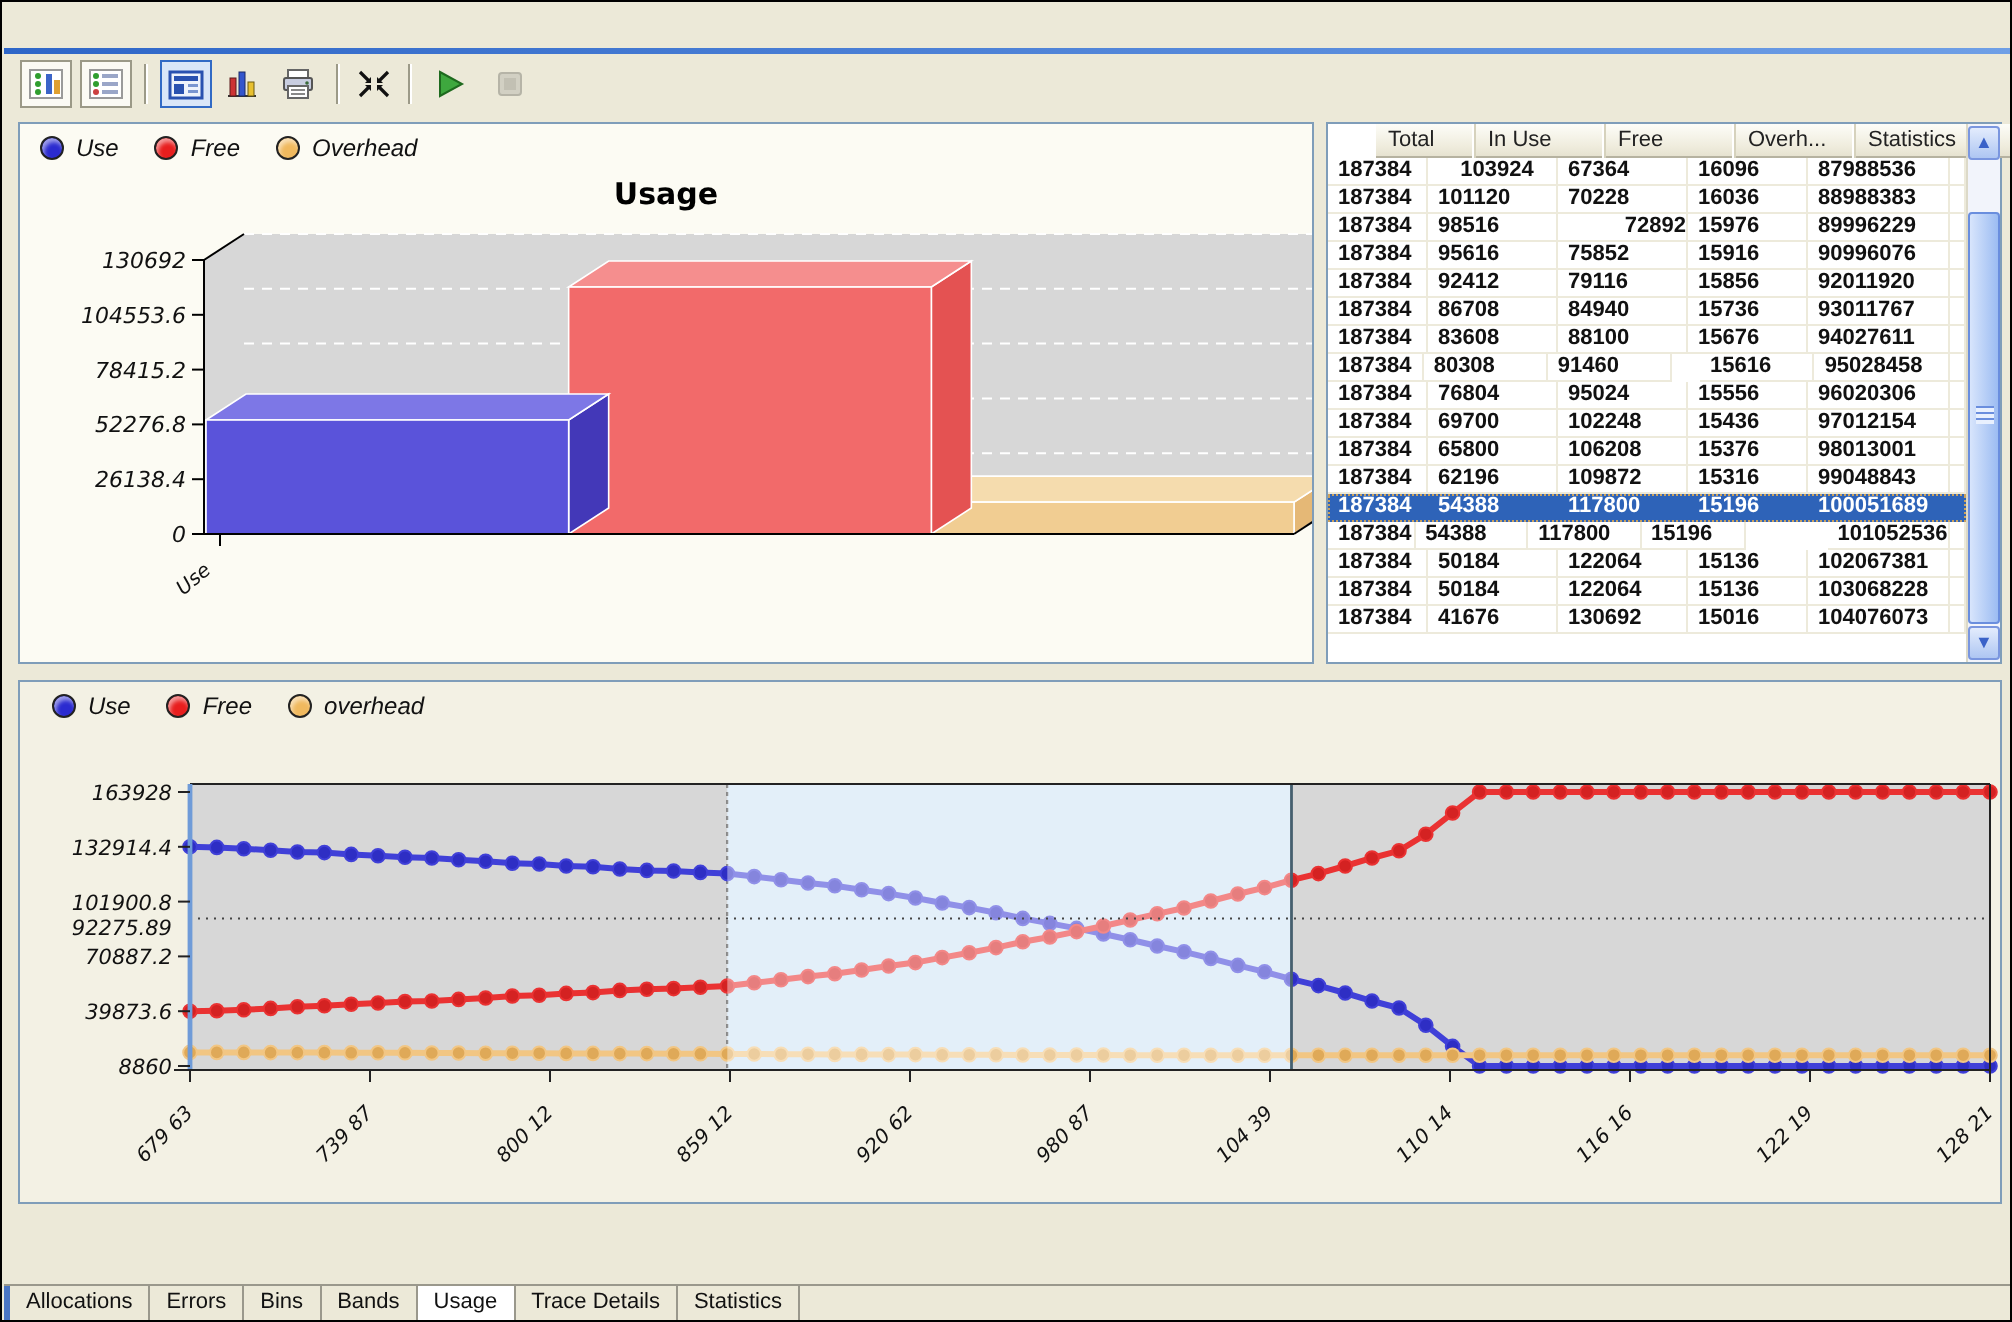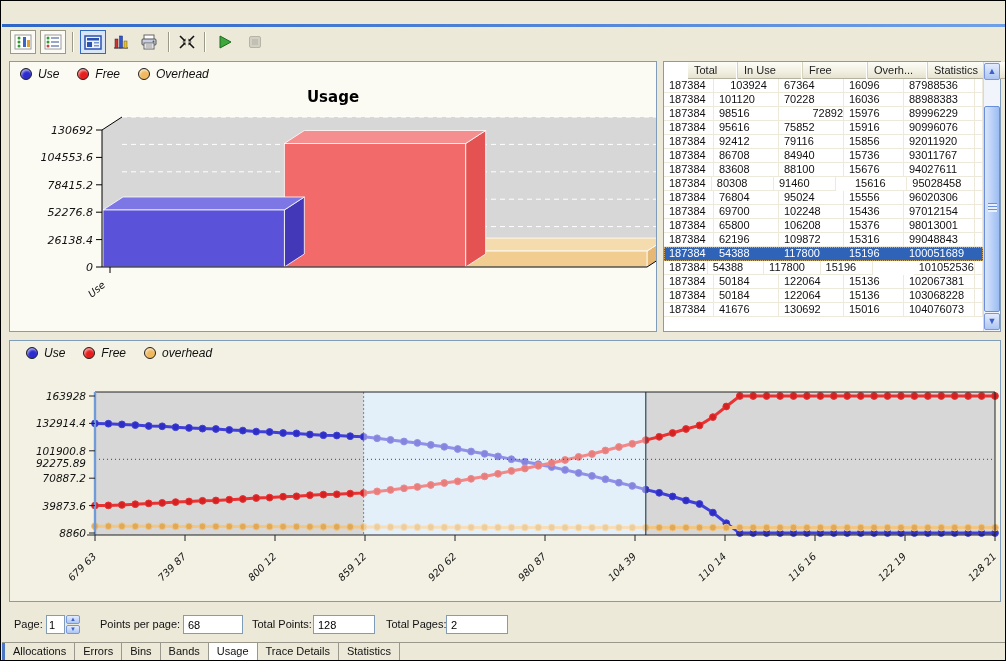--- a/index.html
+++ b/index.html
@@ -48,21 +48,21 @@
   #bar-annot { position:absolute; left:60px; right:0; top:236px; text-align:center; font-weight:bold; font-style:italic;
     font-size:12px; font-family:"DejaVu Sans", sans-serif; }
   #bar-chart-svg { position:absolute; left:0; top:0; }
   #line-chart-svg { position:absolute; left:0; top:0; }
 
   
   #tbl-head { position:absolute; left:0; top:0; height:17px; width:319px; display:flex;
     background:linear-gradient(180deg,#fdfdf8,#efecdd 70%,#e6e2d0); border-bottom:1px solid #b6b2a0;margin-left:24px; }
   #tbl-head .hc { height:17px; line-height:16px; padding-left:6px; border-right:1px solid #d6d2bd;
     box-shadow:inset -1px 0 0 #fff; color:#222; overflow:hidden; white-space:nowrap; }
-  #tbl-body { position:absolute; left:0; top:17px; width:319px; bottom:0; overflow:hidden; }
+  #tbl-body { position:absolute; left:0; top:17px; width:319px; bottom:0; overflow:hidden;font-weight:bold; }
   .trow { display:flex; height:14px; }
   .trow .tc { height:14px; line-height:13px; padding-left:5px; border-right:1px solid #edeadb;
     border-bottom:1px solid #edeadb; overflow:hidden; white-space:nowrap; font-size:11px; }
   .trow.sel { background:#2e63b8; color:#fff; outline:1px dotted #caa25e; outline-offset:-1px; }
   .trow.sel .tc { border-right-color:#2e63b8; border-bottom-color:#2e63b8; }
 
   
   #vscroll { position:absolute; right:0; top:0; bottom:0; width:17px; background:#f2f4fb; border-left:1px solid #dcd9c8; }
   .sbtn { position:absolute; left:0; width:16px; height:17px; background:linear-gradient(180deg,#e3ecfd,#aec6f2);
     border:1px solid #7a96df; border-radius:2px; color:#3a62c8; font-size:9px; line-height:15px; text-align:center; }
@@ -650,34 +650,20 @@
           <span class="dot" style="background: rgb(232, 30, 30);"></span>
           <span class="lbl">Free</span>
         </div>
         <div class="item">
           <span class="dot" style="background: rgb(240, 185, 94);"></span>
           <span class="lbl">overhead</span>
         </div>
       </div>
   </div>
 
-  <div id="controls">
-    <span class="clabel" style="left:12px">Page:</span>
-    <input class="xp-input" style="left: 44px; width: 19px; padding: 1px 2px;" value="1">
-    <div class="spin" style="left:64px">
-      <div>▲</div>
-      <div>▼</div>
-    </div>
-    <span class="clabel" style="left:98px">Points per page:</span>
-    <input class="xp-input" style="left: 181px; width: 60px;" value="68">
-    <span class="clabel" style="left:250px">Total Points:</span>
-    <input class="xp-input" style="left: 311px; width: 62px;" readonly="" value="128">
-    <span class="clabel" style="left:384px">Total Pages:</span>
-    <input class="xp-input" style="left: 444px; width: 62px;" readonly="" value="2">
-  </div>
 
   <div id="bottom-tabs">
     <div class="edge"></div>
   <div class="btab">Allocations</div>
       <div class="btab">Errors</div>
       <div class="btab">Bins</div>
       <div class="btab">Bands</div>
       <div class="btab active">Usage</div>
       <div class="btab">Trace Details</div>
       <div class="btab">Statistics</div>

